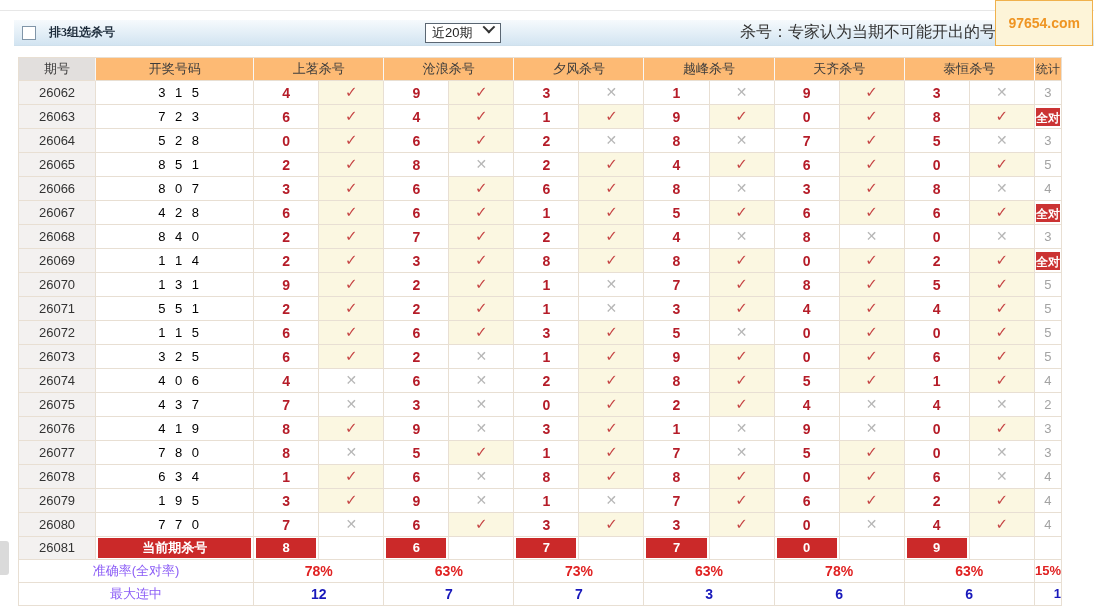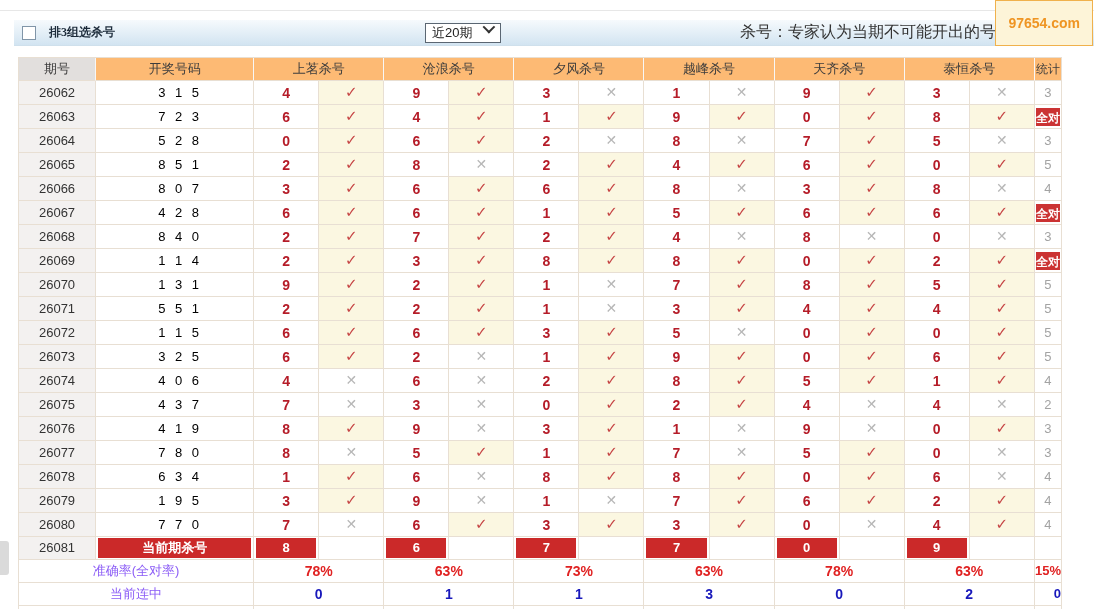--- a/index.html
+++ b/index.html
@@ -517,30 +517,20 @@
     <td colspan="2" class="flabel">准确率(全对率)</td>
     <td colspan="2" class="fval">78%</td>
     <td colspan="2" class="fval">63%</td>
     <td colspan="2" class="fval">73%</td>
     <td colspan="2" class="fval">63%</td>
     <td colspan="2" class="fval">78%</td>
     <td colspan="2" class="fval">63%</td>
     <td class="fval fstat">15%</td>
   </tr>
       <tr class="footer-row cnt">
-    <td colspan="2" class="flabel">当前连中</td>
-    <td colspan="2" class="fval">0</td>
-    <td colspan="2" class="fval">1</td>
-    <td colspan="2" class="fval">1</td>
-    <td colspan="2" class="fval">3</td>
-    <td colspan="2" class="fval">0</td>
-    <td colspan="2" class="fval">2</td>
-    <td class="fval fstat">0</td>
-  </tr>
-      <tr class="footer-row cnt">
     <td colspan="2" class="flabel">最大连中</td>
     <td colspan="2" class="fval">12</td>
     <td colspan="2" class="fval">7</td>
     <td colspan="2" class="fval">7</td>
     <td colspan="2" class="fval">3</td>
     <td colspan="2" class="fval">6</td>
     <td colspan="2" class="fval">6</td>
     <td class="fval fstat">1</td>
   </tr>
     </tbody>

